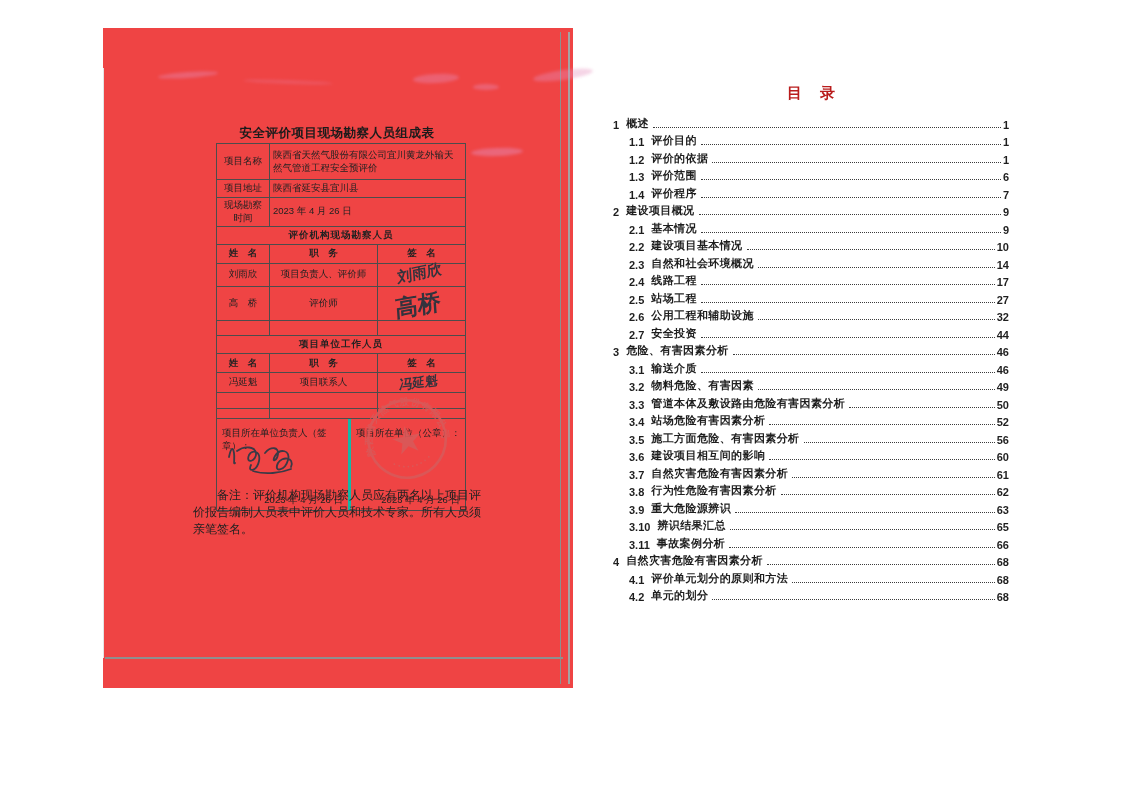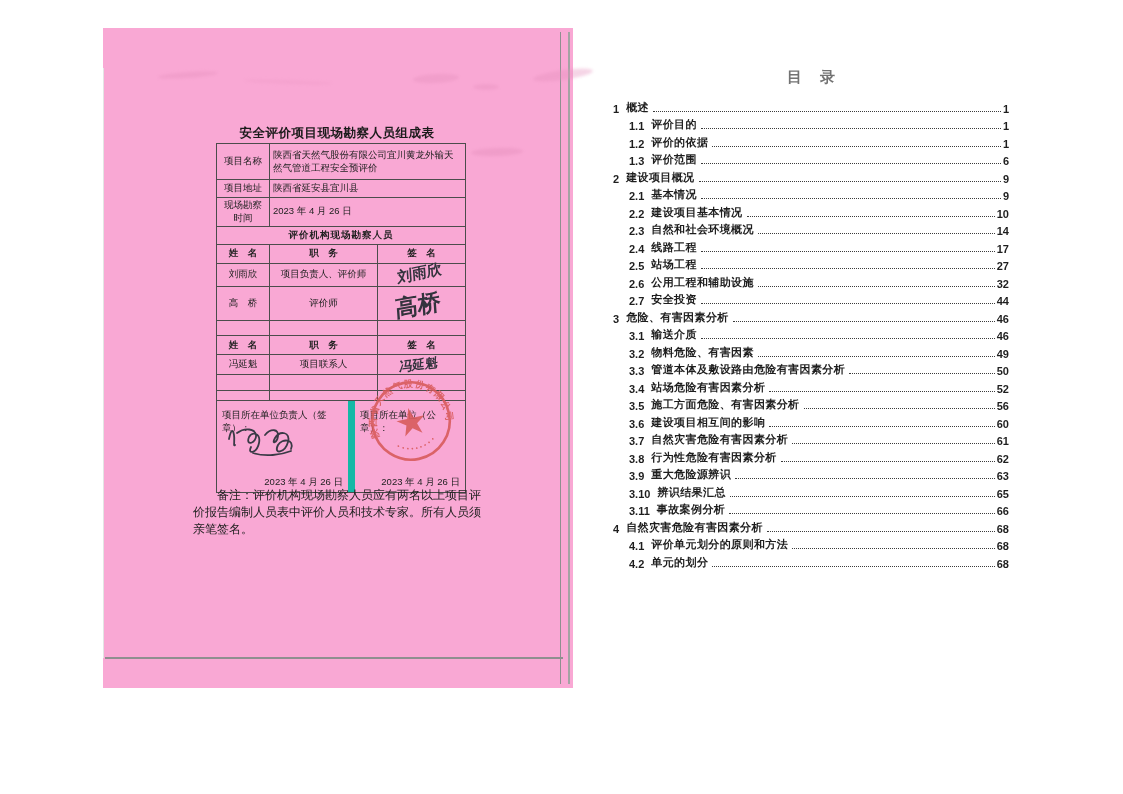--- a/index.html
+++ b/index.html
@@ -1,21 +1,21 @@
 <!DOCTYPE html>
 <html><head>
 <meta charset="utf-8">
 <style>
   html,body{margin:0;padding:0;}
   body{
     width:1123px;height:794px;background:#ffffff;position:relative;overflow:hidden;
     font-family:"Liberation Sans", sans-serif;
   }
   
-  .page-left{position:absolute;left:103px;top:28px;width:470px;height:660px;background:#f9a8d4;}
+  .page-left{position:absolute;left:103px;top:28px;width:470px;height:660px;background:#ef4444;}
   .edge{position:absolute;background:#8f8f8f;}
   .edge-r1{left:457px;top:4px;width:1px;height:652px;}
   .edge-r2{left:465px;top:4px;width:2px;height:652px;background:#a3a3a3;}
   .edge-b{left:2px;top:629px;width:458px;height:2px;}
   .edge-l{left:0;top:40px;width:1px;height:590px;background:#e4e4e4;}
   .smudge{position:absolute;background:#e590bd;opacity:.38;filter:blur(1.6px);border-radius:50%;}
   .sm1{left:55px;top:44px;width:60px;height:6px;transform:rotate(-4deg);}
   .sm2{left:140px;top:52px;width:90px;height:4px;transform:rotate(2deg);opacity:.22;}
   .sm3{left:310px;top:46px;width:46px;height:9px;transform:rotate(-3deg);}
   .sm4{left:370px;top:56px;width:26px;height:6px;}
@@ -29,31 +29,31 @@
   .form-table td.lbl{text-align:center;}
   .form-table td.sec{text-align:center;font-weight:bold;letter-spacing:1px;}
   .form-table td.hdr{text-align:center;font-weight:bold;}
   .form-table td.cname{text-align:center;}
   .handwrite{display:inline-block;font-weight:700;color:#33333d;white-space:nowrap;}
   .sig-liu{font-size:15px;transform:rotate(-12deg) skewX(-8deg);position:relative;left:16px;top:-2px;}
   .sig-gao{font-size:23px;transform:rotate(-10deg) skewX(-6deg);position:relative;left:14px;top:2px;z-index:2;}
   .sig-feng{font-size:13px;transform:rotate(-7deg) skewX(-10deg);position:relative;left:18px;}
   .bwrap{display:flex;height:91px;}
   .bcell{position:relative;font-size:9.5px;color:#222;}
-  .bcell-left{flex:0 0 122px;border-right:7px solid #14b8a6;padding:8px 4px 4px 5px;}
+  .bcell-left{flex:0 0 122px;border-right:3px solid #14b8a6;padding:8px 4px 4px 5px;}
   .bcell-right{flex:1;padding:8px 4px 4px 5px;}
   .bdate{position:absolute;bottom:4px;right:5px;white-space:nowrap;}
   .scribble{position:absolute;left:8px;top:22px;}
   .stamp{position:absolute;left:12px;top:-24px;width:88px;height:88px;transform:rotate(-12deg);opacity:.88;}
   .note{position:absolute;left:90px;top:459px;width:288px;font-size:12px;line-height:17px;
     color:#222;text-indent:2em;text-align:justify;}
   
   .page-right{position:absolute;left:613px;top:68px;width:396px;}
-  .toc-title{text-align:center;font-size:15px;font-weight:700;color:#737373;
-    letter-spacing:7px;margin:0 0 10px 0;padding-left:7px;}
+  .toc-title{text-align:center;font-size:15px;font-weight:700;color:#b91c1c;
+    letter-spacing:7px;margin:16px 0 10px 0;padding-left:7px;}
   .toc-row{display:flex;align-items:flex-end;height:17.5px;font-size:11px;
     font-weight:600;color:#1e1e1e;}
   .toc-row.lvl2{padding-left:16px;}
   .toc-num{margin-right:7px;white-space:nowrap;}
   .toc-text{white-space:nowrap;letter-spacing:.4px;}
   .leader{flex:1;border-bottom:1.6px dotted #3c3c3c;margin:0 2px 3px 4px;min-width:8px;}
   .toc-page{white-space:nowrap;}
 </style>
 </head>
 <body>
@@ -106,20 +106,23 @@
     </tr>
     <tr style="height:20px">
       <td class="cname">高　桥</td>
       <td class="cname">评价师</td>
       <td><span class="handwrite sig-gao">高桥</span></td>
     </tr>
     <tr style="height:15px">
       <td></td>
       <td></td>
       <td></td>
+    </tr>
+    <tr style="height:18px">
+      <td colspan="3" class="sec">项目单位工作人员</td>
     </tr>
     <tr style="height:19px">
       <td class="hdr">姓　名</td>
       <td class="hdr">职　务</td>
       <td class="hdr">签　名</td>
     </tr>
     <tr style="height:19px">
       <td class="cname">冯延魁</td>
       <td class="cname">项目联系人</td>
       <td><span class="handwrite sig-feng">冯延魁</span></td>
@@ -203,20 +206,26 @@
       <span class="toc-text">评价的依据</span>
       <span class="leader"></span>
       <span class="toc-page">1</span>
     </div>
   <div class="toc-row lvl2">
       <span class="toc-num">1.3</span>
       <span class="toc-text">评价范围</span>
       <span class="leader"></span>
       <span class="toc-page">6</span>
     </div>
+  <div class="toc-row lvl2">
+      <span class="toc-num">1.4</span>
+      <span class="toc-text">评价程序</span>
+      <span class="leader"></span>
+      <span class="toc-page">7</span>
+    </div>
   <div class="toc-row lvl1">
       <span class="toc-num">2</span>
       <span class="toc-text">建设项目概况</span>
       <span class="leader"></span>
       <span class="toc-page">9</span>
     </div>
   <div class="toc-row lvl2">
       <span class="toc-num">2.1</span>
       <span class="toc-text">基本情况</span>
       <span class="leader"></span>

